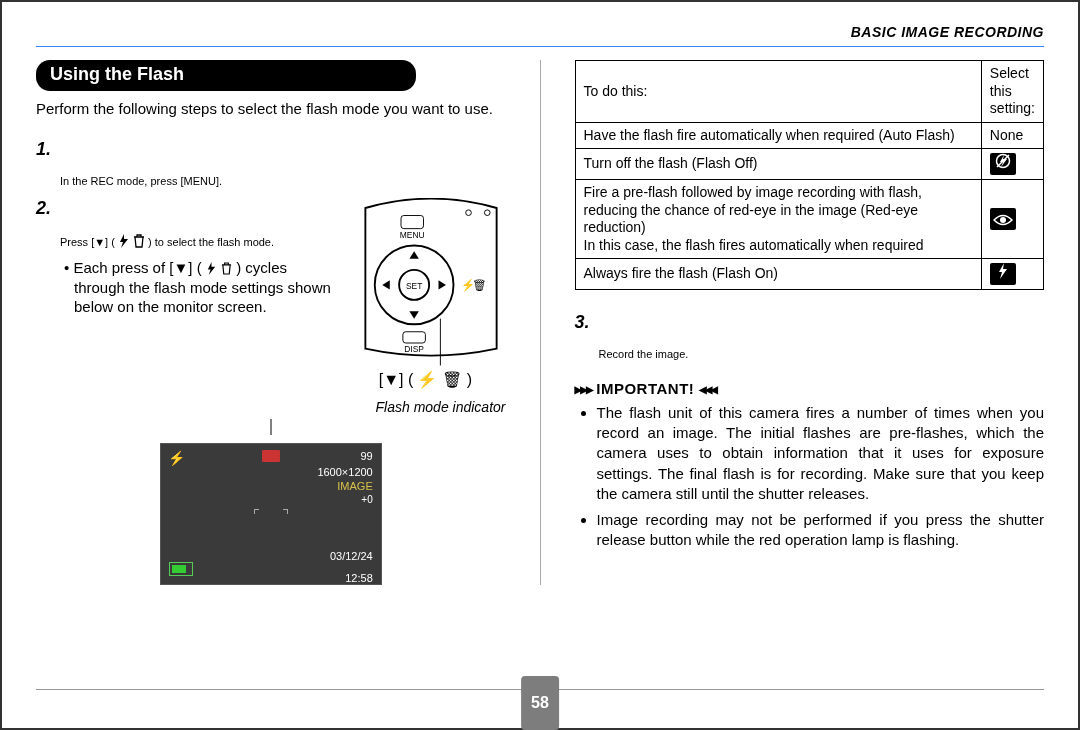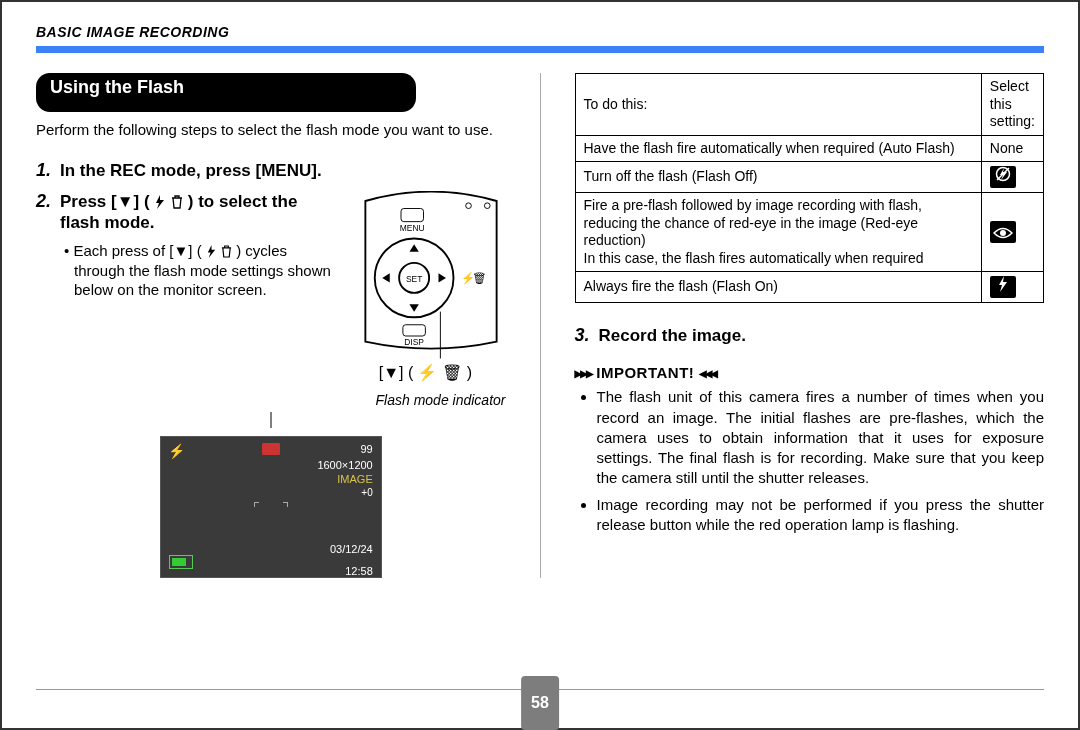--- a/index.html
+++ b/index.html
@@ -17,48 +17,49 @@
     position:relative;
   }
   .running-head{
     font-family:var(--sans);
     font-weight:700;
     font-style:italic;
     font-size:14px;
     letter-spacing:0.5px;
     text-transform:uppercase;
     padding-bottom:6px;
-    border-bottom:7px solid #3b82f6;
-    margin-bottom:20px;
+    border-bottom:1px solid #3b82f6;
+    margin-bottom:13px;
+    text-align:right;
   }
   .cols{display:flex;gap:34px;}
   .col{flex:1;min-width:0;}
   .sep{width:1px;background:#aaa;}
   .pill{
     background:#000;color:#fff;
     border-radius:14px;
-    padding:4px 14px 14px 14px;
+    padding:4px 14px 6px 14px;
     font-weight:700;
     font-size:18px;
     display:inline-block;
     min-width:380px;
     box-sizing:border-box;
   }
   .intro{font-size:15px;line-height:1.3;margin:8px 0 20px 0;}
   ol.steps{list-style:none;padding:0;margin:0;}
   ol.steps>li{
     display:flex;
     font-size:15px;
     margin-bottom:10px;
   }
   ol.steps>li>.num{
     font-style:italic;font-weight:700;font-size:18px;
     width:24px;flex:none;
   }
-  ol.steps .step-head{font-weight:700;font-size:17px;line-height:1.25;}
+  ol.steps .step-head{font-weight:400;font-size:11px;line-height:1.25;margin-top:36px;}
   .step2{display:flex;gap:12px;}
   .step2 .txt{flex:1;}
   .sub{margin:8px 0 0 0;padding-left:14px;text-indent:-10px;font-size:15px;line-height:1.3;}
   .caption{font-style:italic;font-size:14px;text-align:right;margin:4px 0;}
   .diagram{
     width:150px;height:170px;
     position:relative;
     margin-left:auto;
     text-align:right;
   }

